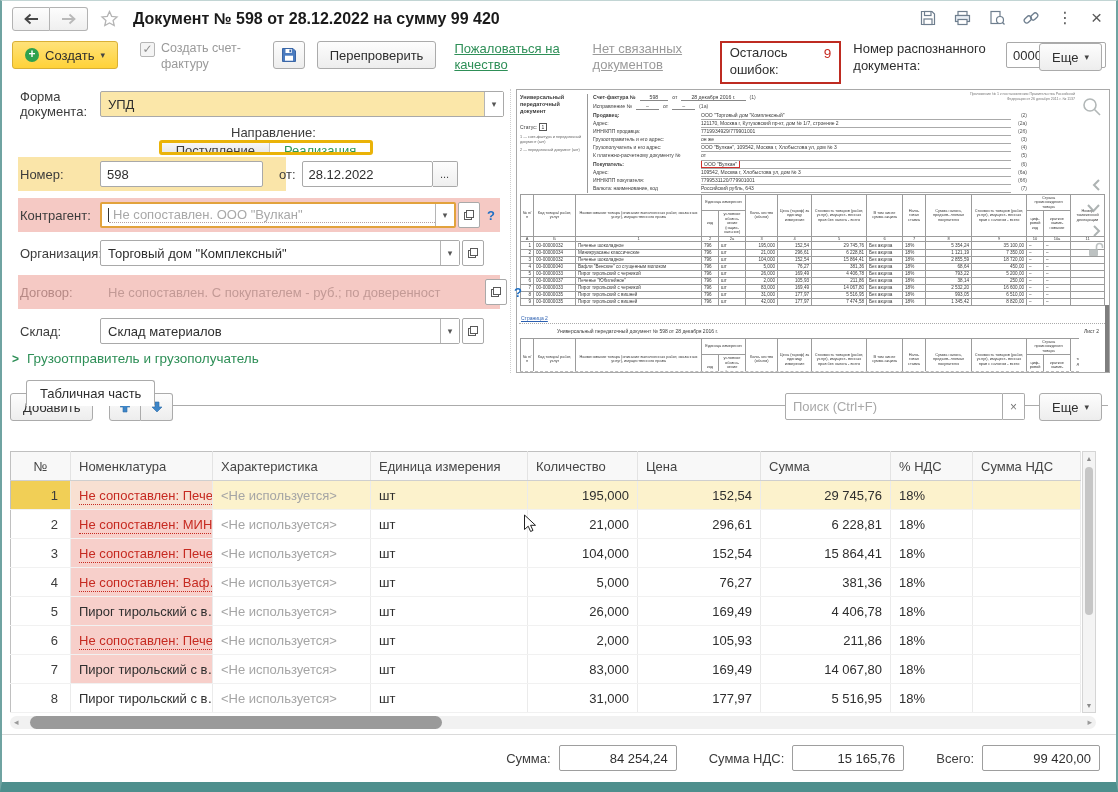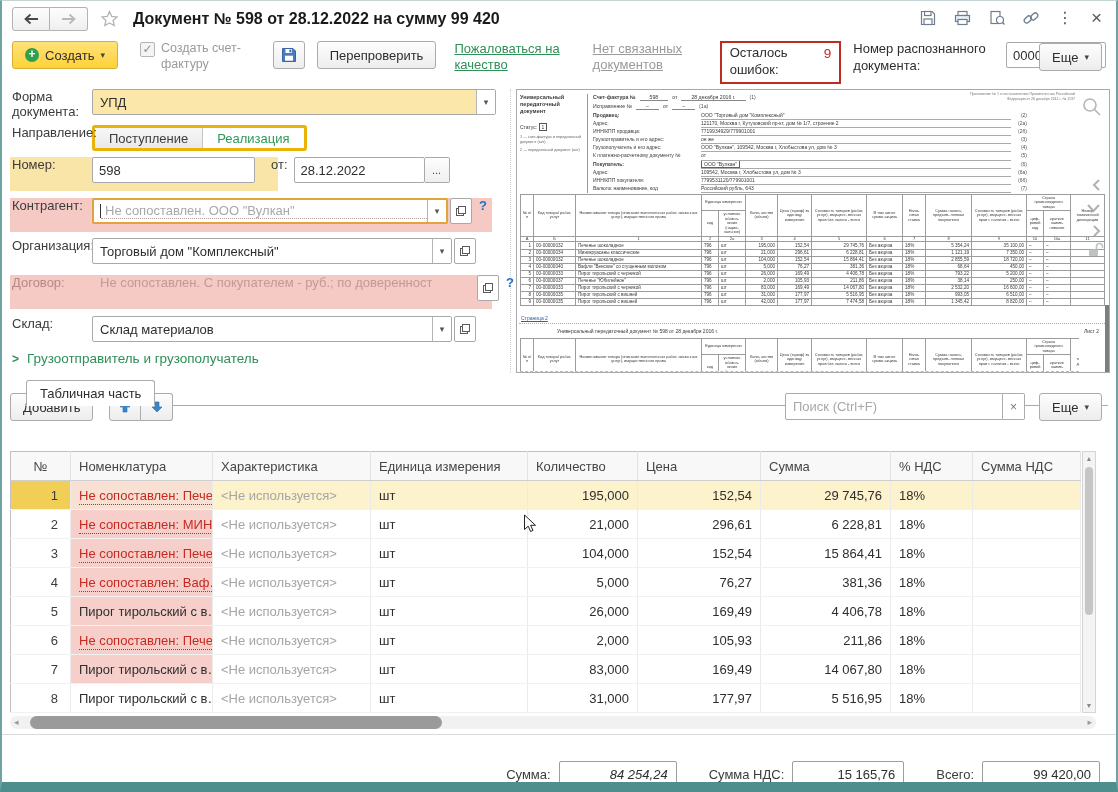--- a/index.html
+++ b/index.html
@@ -38,21 +38,21 @@
   .error-box { border:2px solid #BE2B21; width:128px; min-height:40px; margin-left:16px; padding:2px 8px 3px 8px; display:flex; justify-content:space-between; }
   .err-label { font-size:13px; color:#2E2E2E; width:78px; line-height:1.3; }
   .err-value { font-size:13.5px; color:#C62A21; margin-top:1px; }
   .recog-label { font-size:13px; color:#2E2E2E; width:158px; line-height:1.3; margin-left:12px; }
   .text-input { border:1px solid #A9A9A9; border-radius:2px; font-size:13px; color:#2E2E2E; padding:0 6px; height:26px; font-family:inherit; }
   .recog-input { width:100px; margin-left:4px; margin-top:1px; }
   .more-top { position:absolute; right:14px; top:4px; }
 
   
   .form-area { position:absolute; left:0; top:84px; width:512px; height:292px; }
-  .frow { position:absolute; left:0; width:512px; height:30px; display:flex; align-items:flex-start; }
+  .frow { position:absolute; left:8px; width:512px; height:30px; display:flex; align-items:center; }
   .strip { position:absolute; left:8px; top:0; bottom:0; z-index:0; }
   .strip.yellow { background:#FAE5A9; }
   .strip.pink { background:#F5C9C4; }
   .flabel { position:relative; z-index:1; width:90px; padding-left:10px; font-size:13px; color:#3C3C3C; flex:0 0 auto; }
   .ffield { position:relative; z-index:1; height:26px; border:1px solid #A9A9A9; background:#fff; border-radius:2px; display:flex; align-items:center; }
   .fval { font-size:13px; color:#2E2E2E; padding:0 7px; flex:1; white-space:nowrap; overflow:hidden; }
   .dd { width:19px; height:100%; border-left:1px solid #B5B5B5; display:flex; align-items:center; justify-content:center; font-size:9px; color:#555; cursor:pointer; background:#fff; flex:0 0 auto; }
   .yellow-fill { background:#FBE7A9; }
   .yellow-fill .dd { background:#fff; }
   .seg { display:inline-flex; border:3px solid #eab308; border-radius:3px; overflow:hidden; height:26px; }
@@ -143,24 +143,24 @@
   .vscroll { position:absolute; left:1080px; top:450px; width:14px; height:262px; background:#F4F4F4; border:1px solid #D5D5D5; }
   .vscroll .arr { position:absolute; left:0; right:0; text-align:center; font-size:7px; color:#8A8A8A; cursor:pointer; }
   .vscroll .thumb { position:absolute; left:2px; right:2px; top:15px; height:148px; background:#C6C6C6; border-radius:4px; cursor:pointer; }
   .hscroll { position:absolute; left:8px; top:715px; width:1086px; height:13px; background:#F1F1F1; border-radius:7px; }
   .hscroll .thumb { position:absolute; left:20px; width:412px; top:0; bottom:0; background:#9A9A9A; border-radius:7px; cursor:pointer; }
   .hscroll .arr { position:absolute; top:1px; font-size:9px; color:#9A9A9A; cursor:pointer; }
   .hscroll .arr.l { left:4px; } .hscroll .arr.rr { right:4px; }
 
   
   .foot-line { position:absolute; left:0; right:0; top:733px; border-top:1px solid #DADADA; }
-  .totals { position:absolute; right:16px; top:760px; display:flex; align-items:center; gap:8px; }
+  .totals { position:absolute; right:16px; top:744px; display:flex; align-items:center; gap:8px; }
   .tot-label { font-size:13px; color:#3C3C3C; margin-left:24px; }
   .tot-box { border:1px solid #9E9E9E; border-radius:2px; height:26px; display:flex; align-items:center; justify-content:flex-end; padding:0 8px; font-size:13px; color:#2E2E2E; background:#fff; }
-  .tot-box.w1 { width:118px;font-style:italic; } .tot-box.w2 { width:112px; } .tot-box.w3 { width:118px; }
+  .tot-box.w1 { width:118px; } .tot-box.w2 { width:112px; } .tot-box.w3 { width:118px; }
 
   .mouse-cursor { position:absolute; left:521px; top:513px; z-index:50; pointer-events:none; }
 </style>
 </head>
 <body>
 
 <div class="window">
 
   <div class="titlebar">
     <div class="navgrp">
@@ -250,21 +250,21 @@
   <div class="form-area">
 
     <div class="frow" style="top:4px;">
       <span class="flabel">Форма документа:</span>
       <div class="ffield yellow-fill" style="width:404px;gap:40px;">
         <span class="fval">УПД</span>
         <span class="dd">▾</span>
       </div>
     </div>
 
-    <div class="frow" style="top:40px;">
+    <div class="frow" style="top:40px;flex-direction:column;">
       <span class="flabel">Направление:</span>
       <div class="seg">
         <button class="seg-btn">Поступление</button>
         <button class="seg-btn active">Реализация</button>
       </div>
     </div>
 
     <div class="frow" style="top:72px; height:34px;">
       <div class="strip yellow" style="width:268px;"></div>
       <span class="flabel">Номер:</span>

